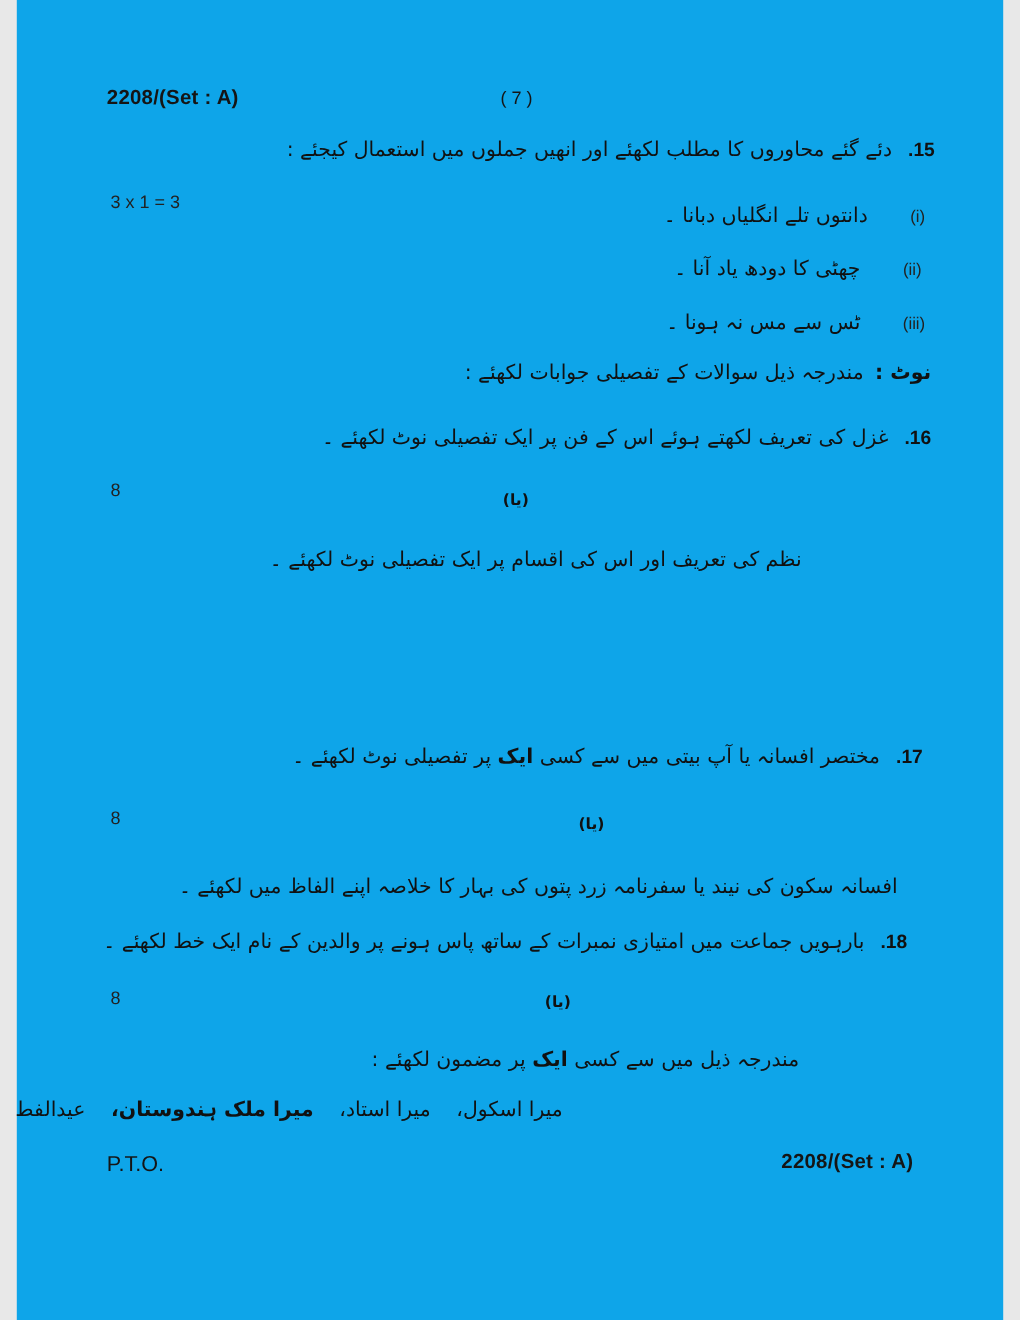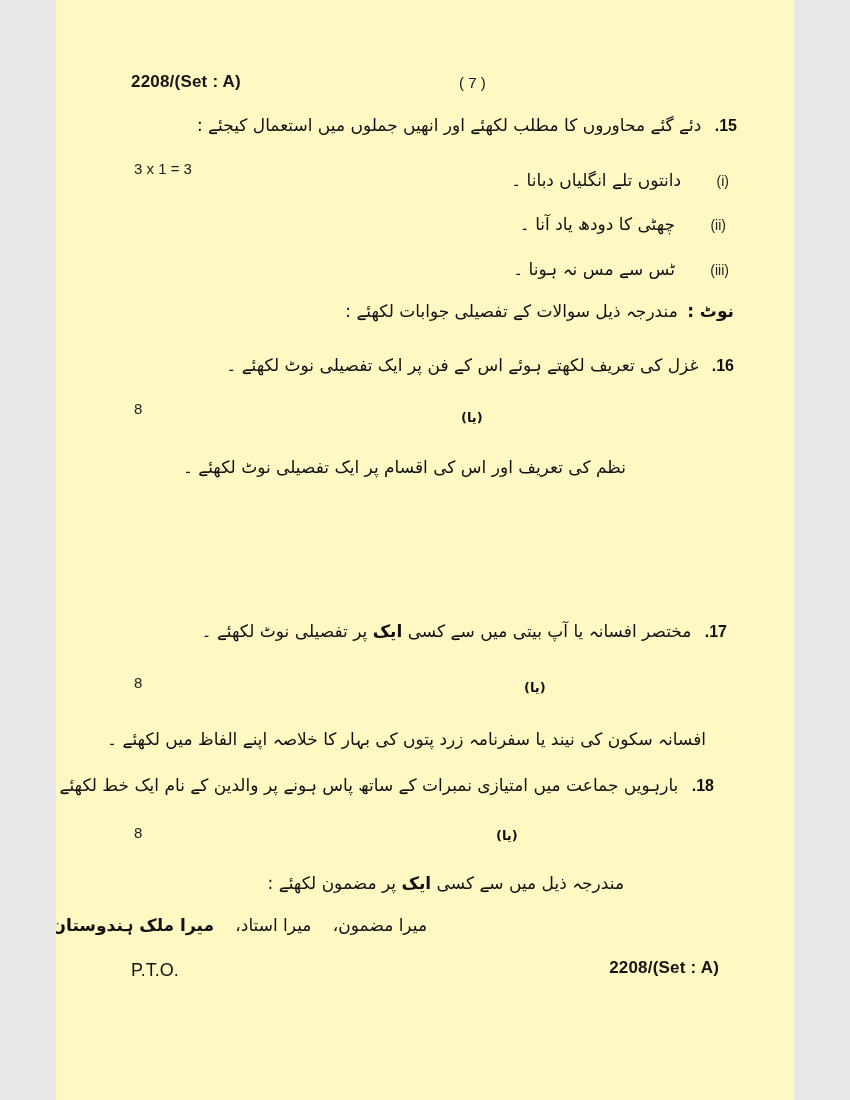--- a/index.html
+++ b/index.html
@@ -1,18 +1,18 @@
 <!DOCTYPE html>
 <html><head>
 <meta charset="utf-8">
 <style>
   html,body { margin:0; padding:0; background:#e8e8e8; }
   .page {
-    position:relative; width:738px; height:1100px; margin:0 auto;
-    background:#fef9c3; color:#151515; overflow:hidden;
+    position:relative; width:822px; height:1100px; margin:0 auto;
+    background:#0ea5e9; color:#151515; overflow:hidden;
     font-family:"Liberation Sans", sans-serif;
   }
   .latin-bold { font-weight:bold; font-size:17px; letter-spacing:0.2px; }
   .hdr-left   { position:absolute; left:75px;  top:72px; }
   .hdr-center { position:absolute; left:403px; top:74px; font-size:15px; }
   .ftr-left   { position:absolute; left:75px;  top:960px; font-size:18px; }
   .ftr-right  { position:absolute; right:75px; top:958px; }
 
   .marks { position:absolute; left:78px; font-size:15px; color:#222;margin-top:40px; }
 
@@ -106,21 +106,21 @@
 
   <div class="or-sep" style="top:828px; left:440px;">(یا)</div>
 
   <div class="uline" style="top:866px; right:170px;">
     <span>مندرجہ ذیل میں سے کسی</span>
     <span class="bold-word">ایک</span>
     <span>پر مضمون لکھئے :</span>
   </div>
 
   <div class="uline" style="top:908px; right:367px;">
-    <span class="topic">میرا مضمون،</span>
+    <span class="topic">میرا اسکول،</span>
     <span class="topic">میرا استاد،</span>
     <span class="topic bold-word">میرا ملک ہندوستان،</span>
     <span class="topic">عیدالفطر ۔</span>
   </div>
 
   <div class="ftr-left">P.T.O.</div>
   <div class="ftr-right latin-bold">2208/(Set : A)</div>
 
 </div>
 

